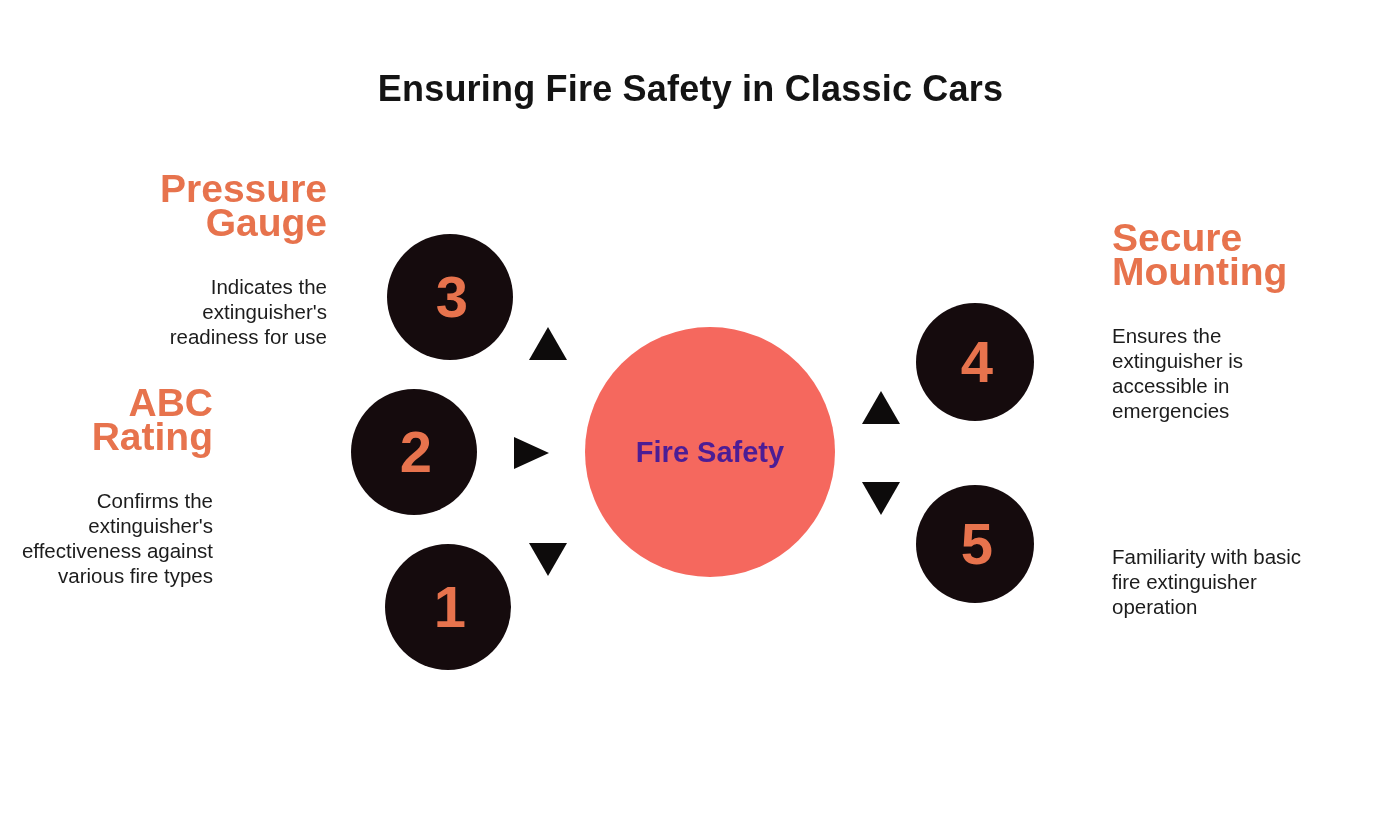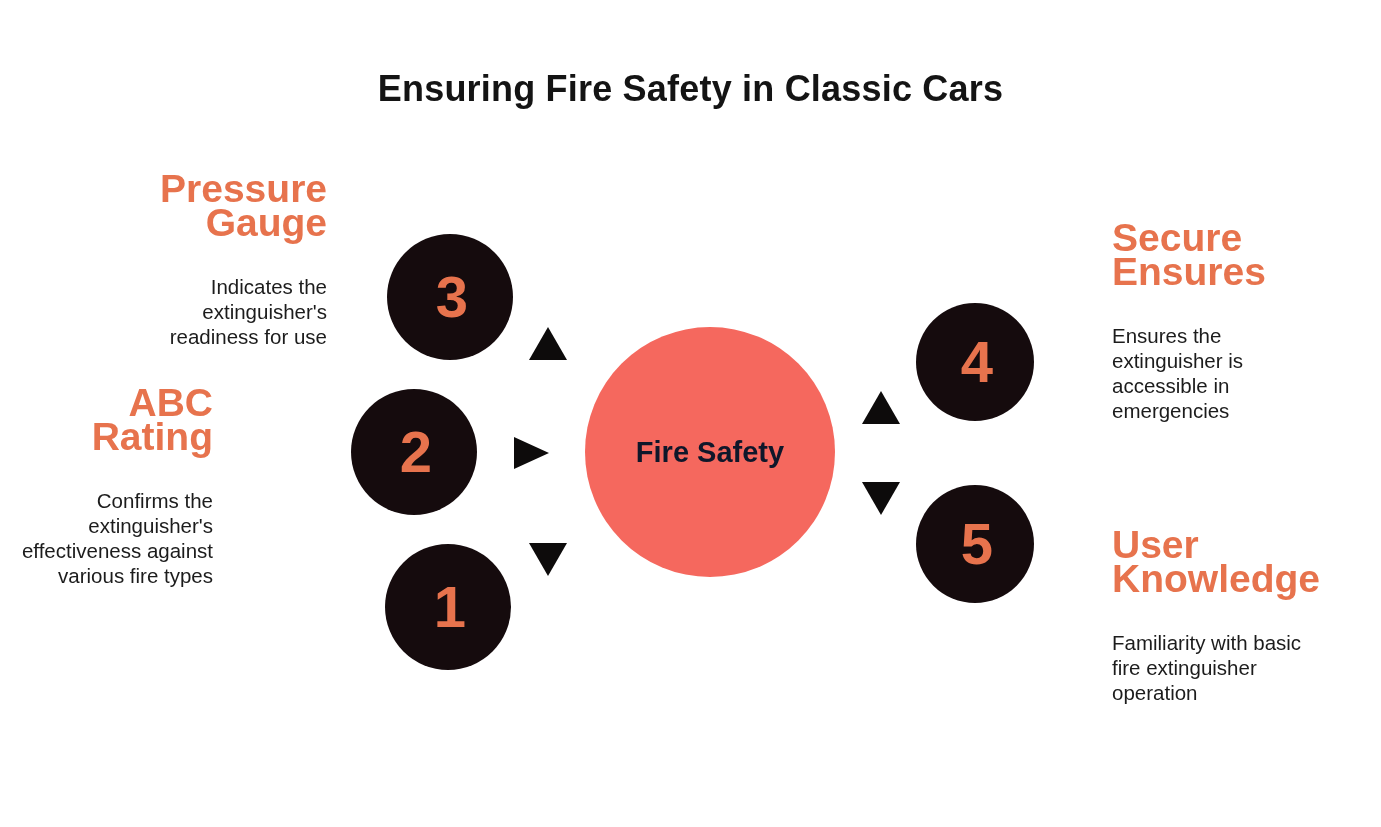--- a/index.html
+++ b/index.html
@@ -44,21 +44,21 @@
   .c5{left:916px;top:485px;width:118px;height:118px;}
   
   .center-circle{
     position:absolute;
     left:585px;top:327px;width:250px;height:250px;
     border-radius:50%;
     background:var(--center-fill,#f5685e);
     display:flex;align-items:center;justify-content:center;
   }
   .center-label{
-    color:#0f172a;
+    color:#4c1d95;
     font-size:29px;
     font-weight:bold;
   }
   
   .text-block{position:absolute;white-space:pre-line;}
   .align-right{text-align:right;}
   .align-left{text-align:left;}
   .heading{
     font-size:39px;
     font-weight:bold;
@@ -138,29 +138,27 @@
     <div class="desc">Confirms the
 extinguisher's
 effectiveness against
 various fire types</div>
   </div>
   <div class="text-block align-right tb1">
   </div>
 
   <div class="text-block align-left tb4">
     <div class="heading">Secure
-Ensures</div>
+Mounting</div>
     <div class="desc">Ensures the
 extinguisher is
 accessible in
 emergencies</div>
   </div>
   <div class="text-block align-left tb5">
-    <div class="heading">User
-Knowledge</div>
     <div class="desc">Familiarity with basic
 fire extinguisher
 operation</div>
   </div>
 
   <div class="tri tri-up t-left-up"></div>
   <div class="tri tri-right t-left-right"></div>
   <div class="tri tri-down t-left-down"></div>
   <div class="tri tri-up t-right-up"></div>
   <div class="tri tri-down t-right-down"></div>

